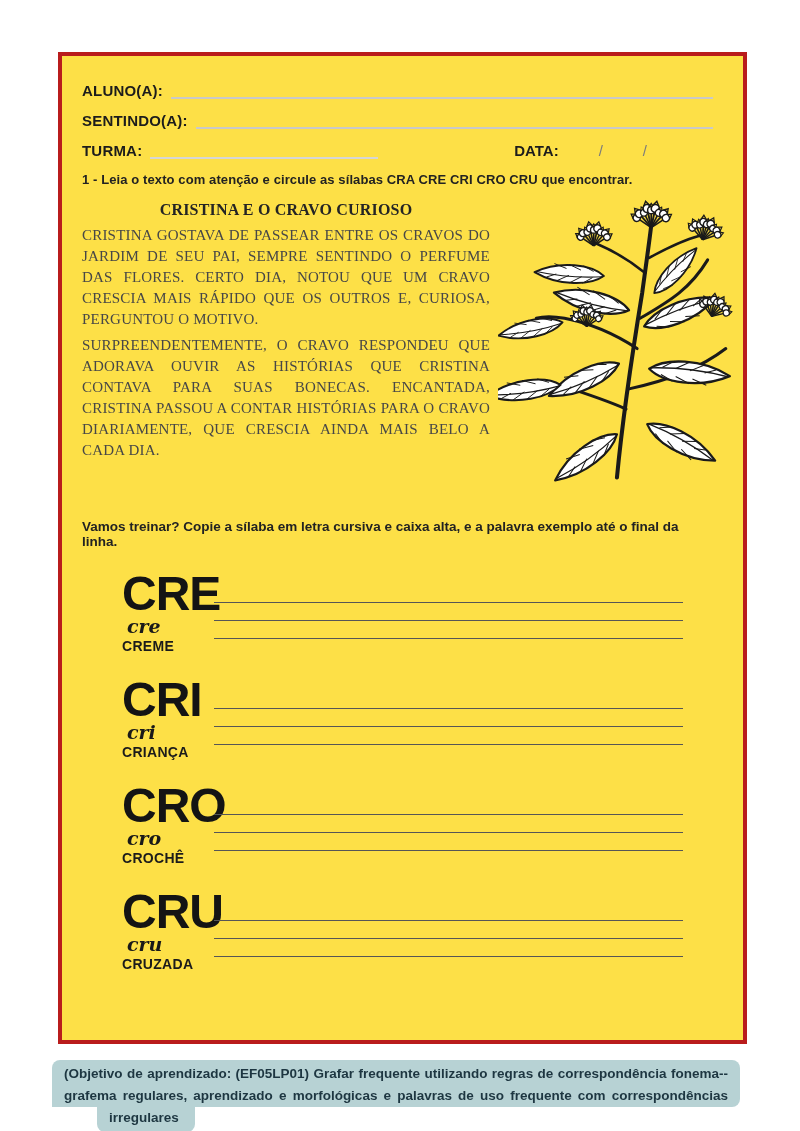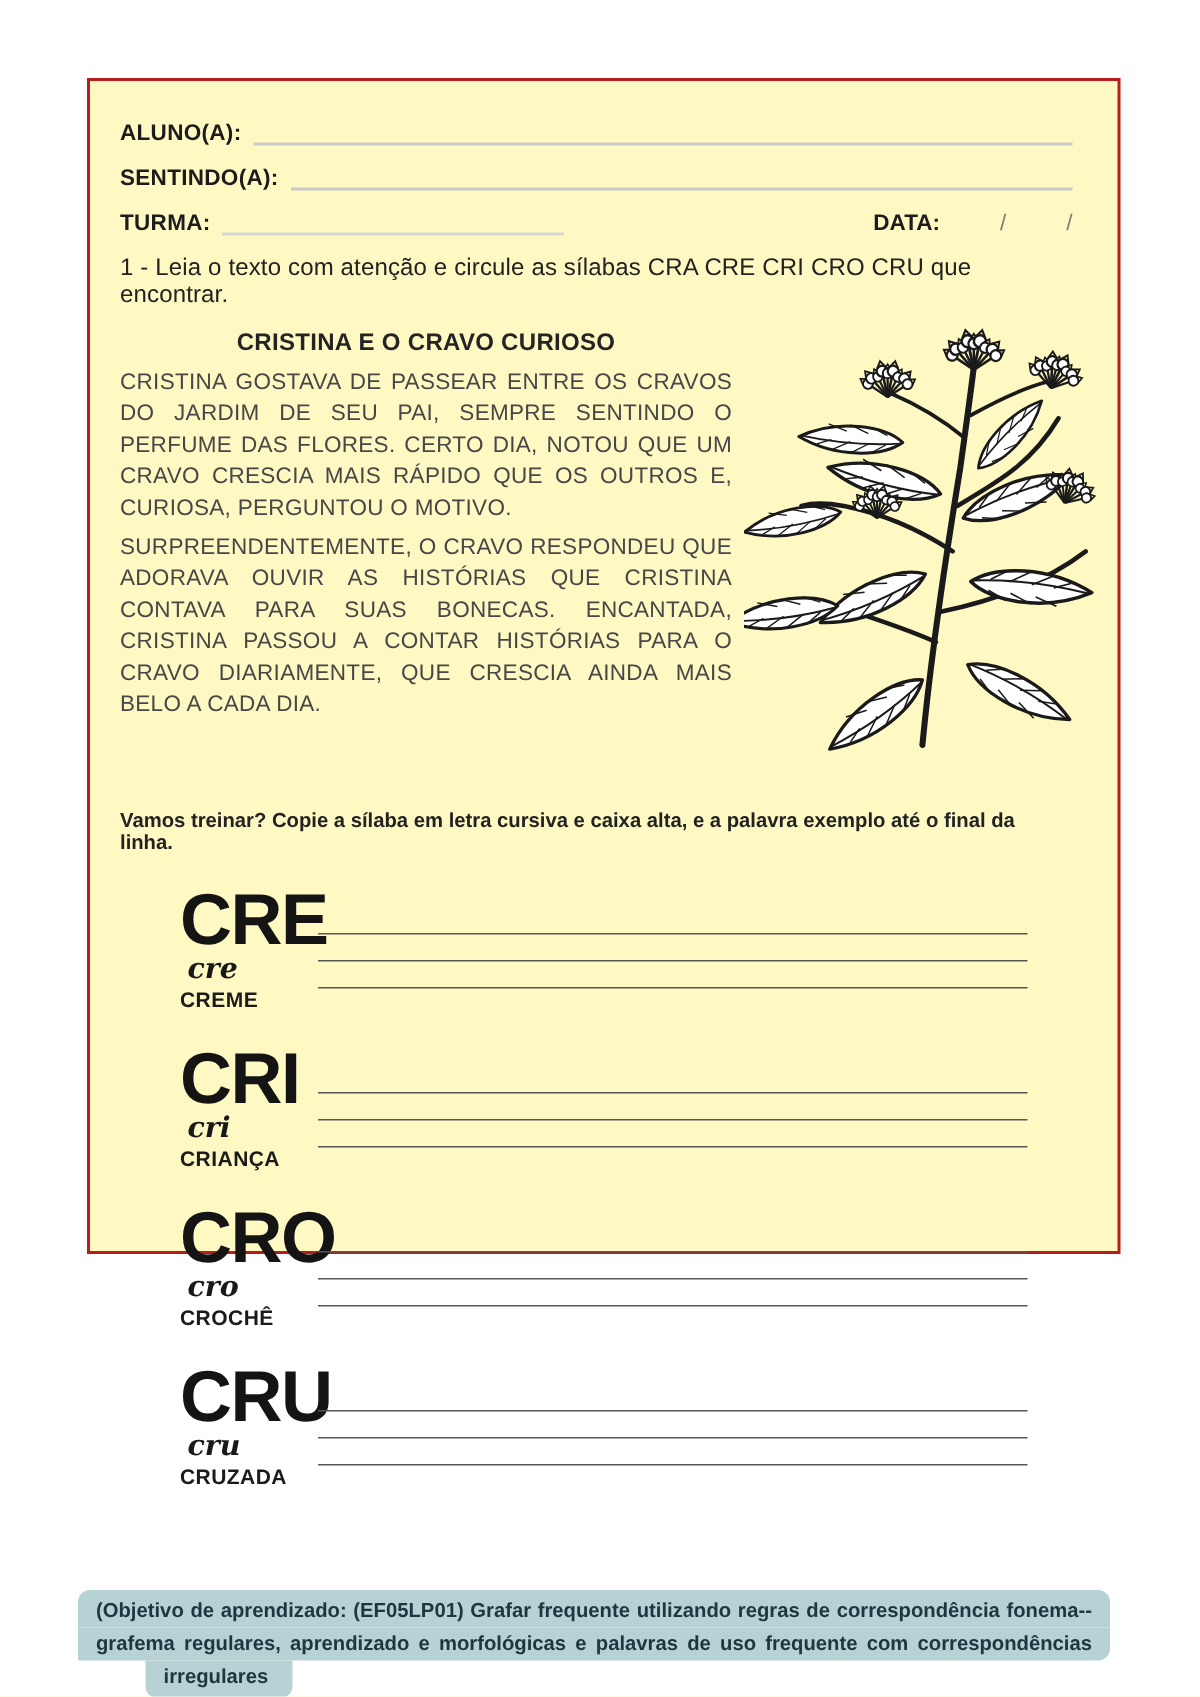--- a/index.html
+++ b/index.html
@@ -1,37 +1,37 @@
 <!DOCTYPE html>
 <html><head>
 <meta charset="utf-8">
 <style>
   html,body{margin:0;padding:0;}
   body{
     width:800px;height:1131px;position:relative;background:#ffffff;
     font-family:"Liberation Sans", sans-serif;color:#1c1c1c;overflow:hidden;
   }
   .sheet{
-    position:absolute;left:58px;top:52px;width:689px;height:784px;
-    border:2px solid #b91c1c;box-sizing:border-box;background:#fef9c3;
+    position:absolute;left:58px;top:52px;width:689px;height:992px;
+    border:4px solid #b91c1c;box-sizing:border-box;background:#fde047;
   }
   .sheet-inner{padding:26px 30px 0 20px;}
 
   
   .field-row{display:flex;align-items:flex-end;margin-bottom:13px;}
   .field-label{font-weight:bold;font-size:15px;letter-spacing:.2px;color:#1c1c1c;white-space:nowrap;}
   .write-line{flex:1;border-bottom:2px solid #c9c9c9;height:14px;margin-left:8px;}
   .turma-line{width:228px;flex:none;border-bottom-color:#d6d6d6;}
-  .date-group{display:flex;align-items:flex-start;margin-left:auto;}
+  .date-group{display:flex;align-items:flex-start;margin-left:auto;margin-right:66px;}
   .date-label{font-weight:bold;font-size:15px;}
   .date-slash{color:#7c7c7c;font-size:15px;margin-left:40px;}
 
   
-  .instruction{font-weight:normal;font-size:16px;color:#222;margin-top:8px;letter-spacing:.1px;}
-  .story-flex{display:flex;margin-top:14px;}
+  .instruction{font-weight:bold;font-size:13px;color:#222;margin-top:8px;letter-spacing:.1px;}
+  .story-flex{display:flex;margin-top:14px;font-family:Liberation Serif, serif;}
   .story-text{width:408px;flex:none;}
   .story-title{font-weight:bold;font-size:16px;text-align:center;letter-spacing:.2px;color:#242424;margin-bottom:6px;}
   .story-p{font-size:15px;line-height:21px;text-align:justify;color:#474747;letter-spacing:.2px;}
   .story-p + .story-p{margin-top:5px;}
   .plant{flex:none;margin-left:8px;margin-top:-4px;}
 
   
   .practice-instruction{font-weight:bold;font-size:13.5px;color:#222;margin-top:30px;}
   .practice-row{display:flex;margin-top:24px;padding-left:40px;}
   .syl-col{width:78px;flex:none;}

